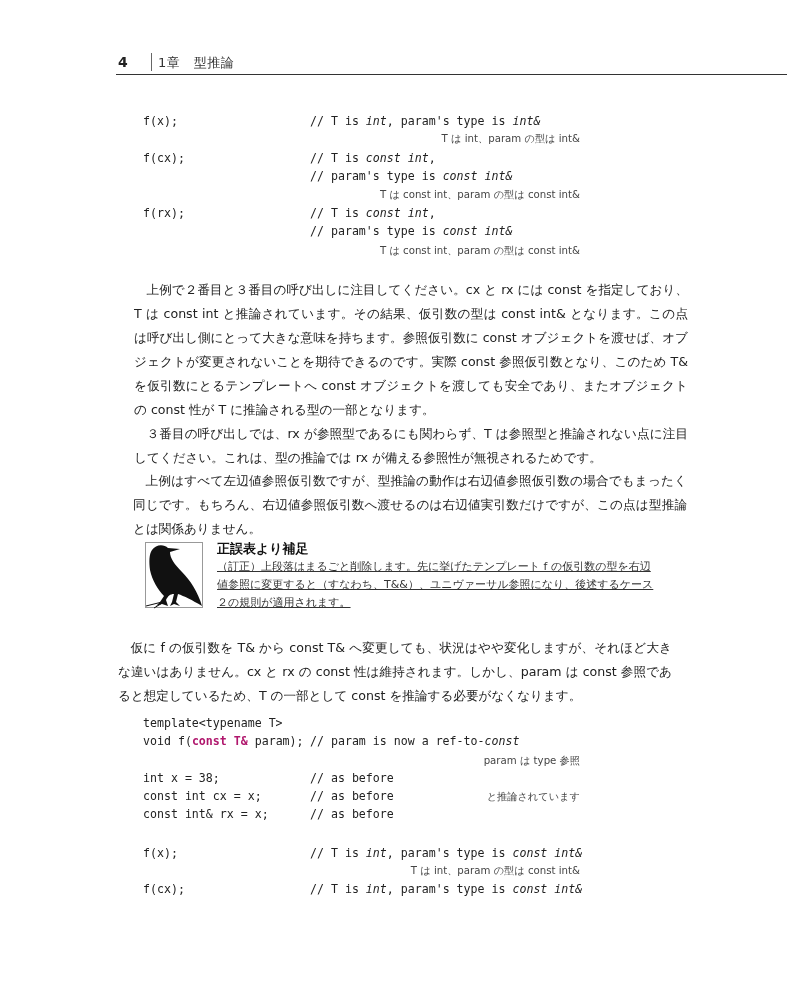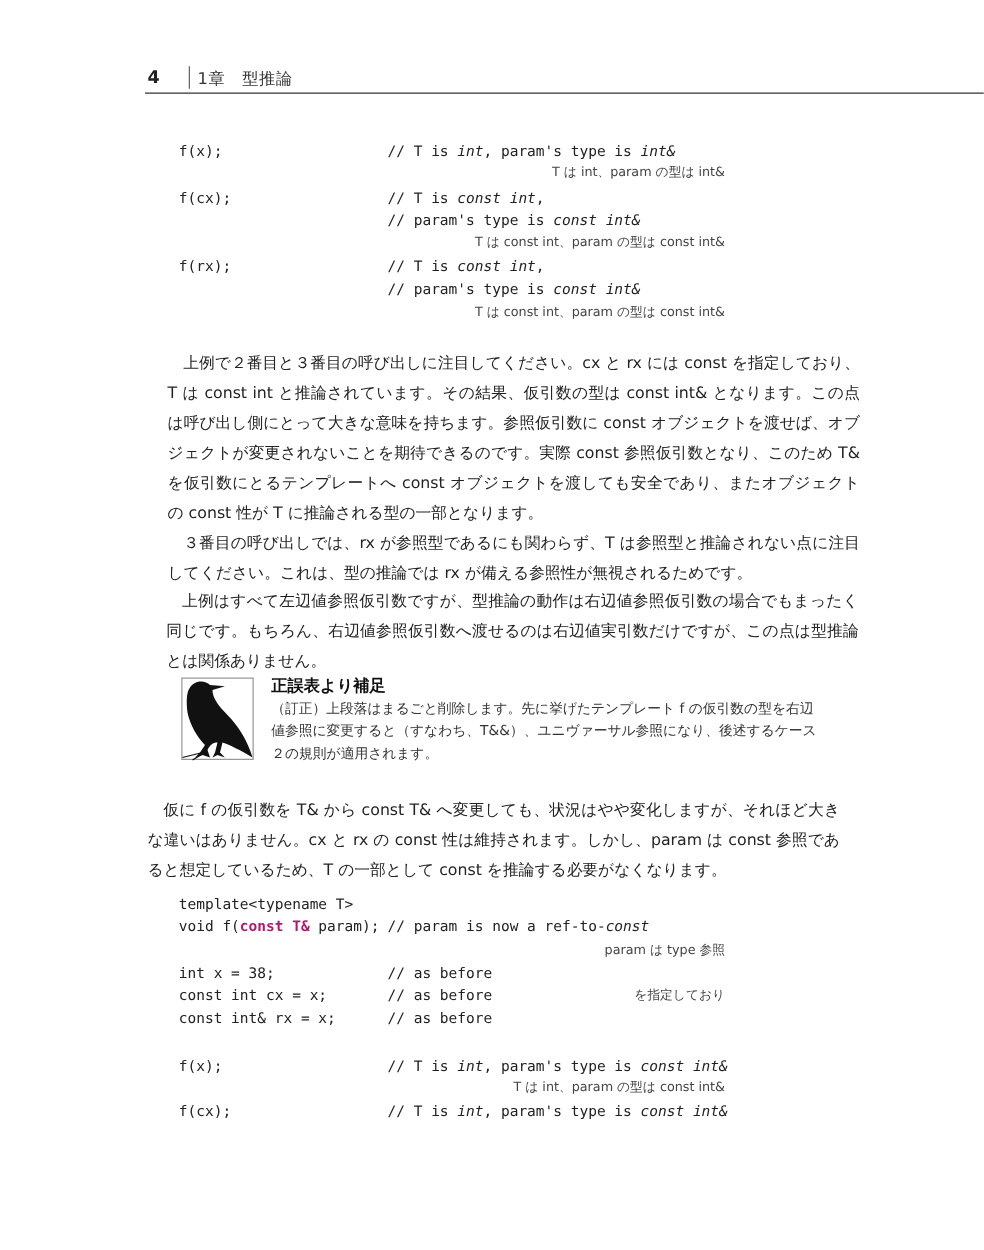--- a/index.html
+++ b/index.html
@@ -23,21 +23,21 @@
 
   
   .para { position: absolute; left: 118px; width: 554px; font-size: 12.6px; line-height: 24px; color: #222; text-align: justify; }
   .indent { text-indent: 12.6px; }
 
   
   .erratum { position: absolute; left: 140px; top: 540px; width: 520px; height: 72px; }
   .bird-frame { position: absolute; left: 5px; top: 2px; width: 56px; height: 64px; border: 1px solid #999; }
   .bird { position: absolute; left: 0; top: 0; }
   .err-title { position: absolute; left: 77px; top: 0px; font-size: 13px; font-weight: bold; color: #111; }
-  .err-text { position: absolute; left: 77px; top: 18px; width: 440px; font-size: 11px; line-height: 18px; color: #333; }
+  .err-text { position: absolute; left: 77px; top: 18px; width: 440px; font-size: 11px; line-height: 18px; color: #333; text-decoration: underline; }
 </style>
 </head>
 <body>
 
 <div class="page">
 
   <div class="header">
     <span class="page-num">4</span>
     <span class="header-sep"></span>
     <span class="chapter">1章　型推論</span>
@@ -82,16 +82,16 @@
     <div class="line c1" style="top:73px;">const int cx = x;</div>
     <div class="line c2" style="top:73px;">// as before</div>
     <div class="line c1" style="top:91px;">const int&amp; rx = x;</div>
     <div class="line c2" style="top:91px;">// as before</div>
     <div class="line c1" style="top:130px;">f(x);</div>
     <div class="line c2" style="top:130px;">// T is <i>int</i>, param's type is <i>const int&amp;</i></div>
     <div class="line c1" style="top:166px;">f(cx);</div>
     <div class="line c2" style="top:166px;">// T is <i>int</i>, param's type is <i>const int&amp;</i></div>
   </div>
   <div class="note" style="right:207px; top:754px;">param は type 参照</div>
-  <div class="note" style="right:207px; top:790px;">を指定しており</div>
+  <div class="note" style="right:207px; top:790px;">と推論されています</div>
   <div class="note" style="right:207px; top:864px;">T は int、param の型は const int&amp;</div>
 
 </div>
 
 </body></html>

